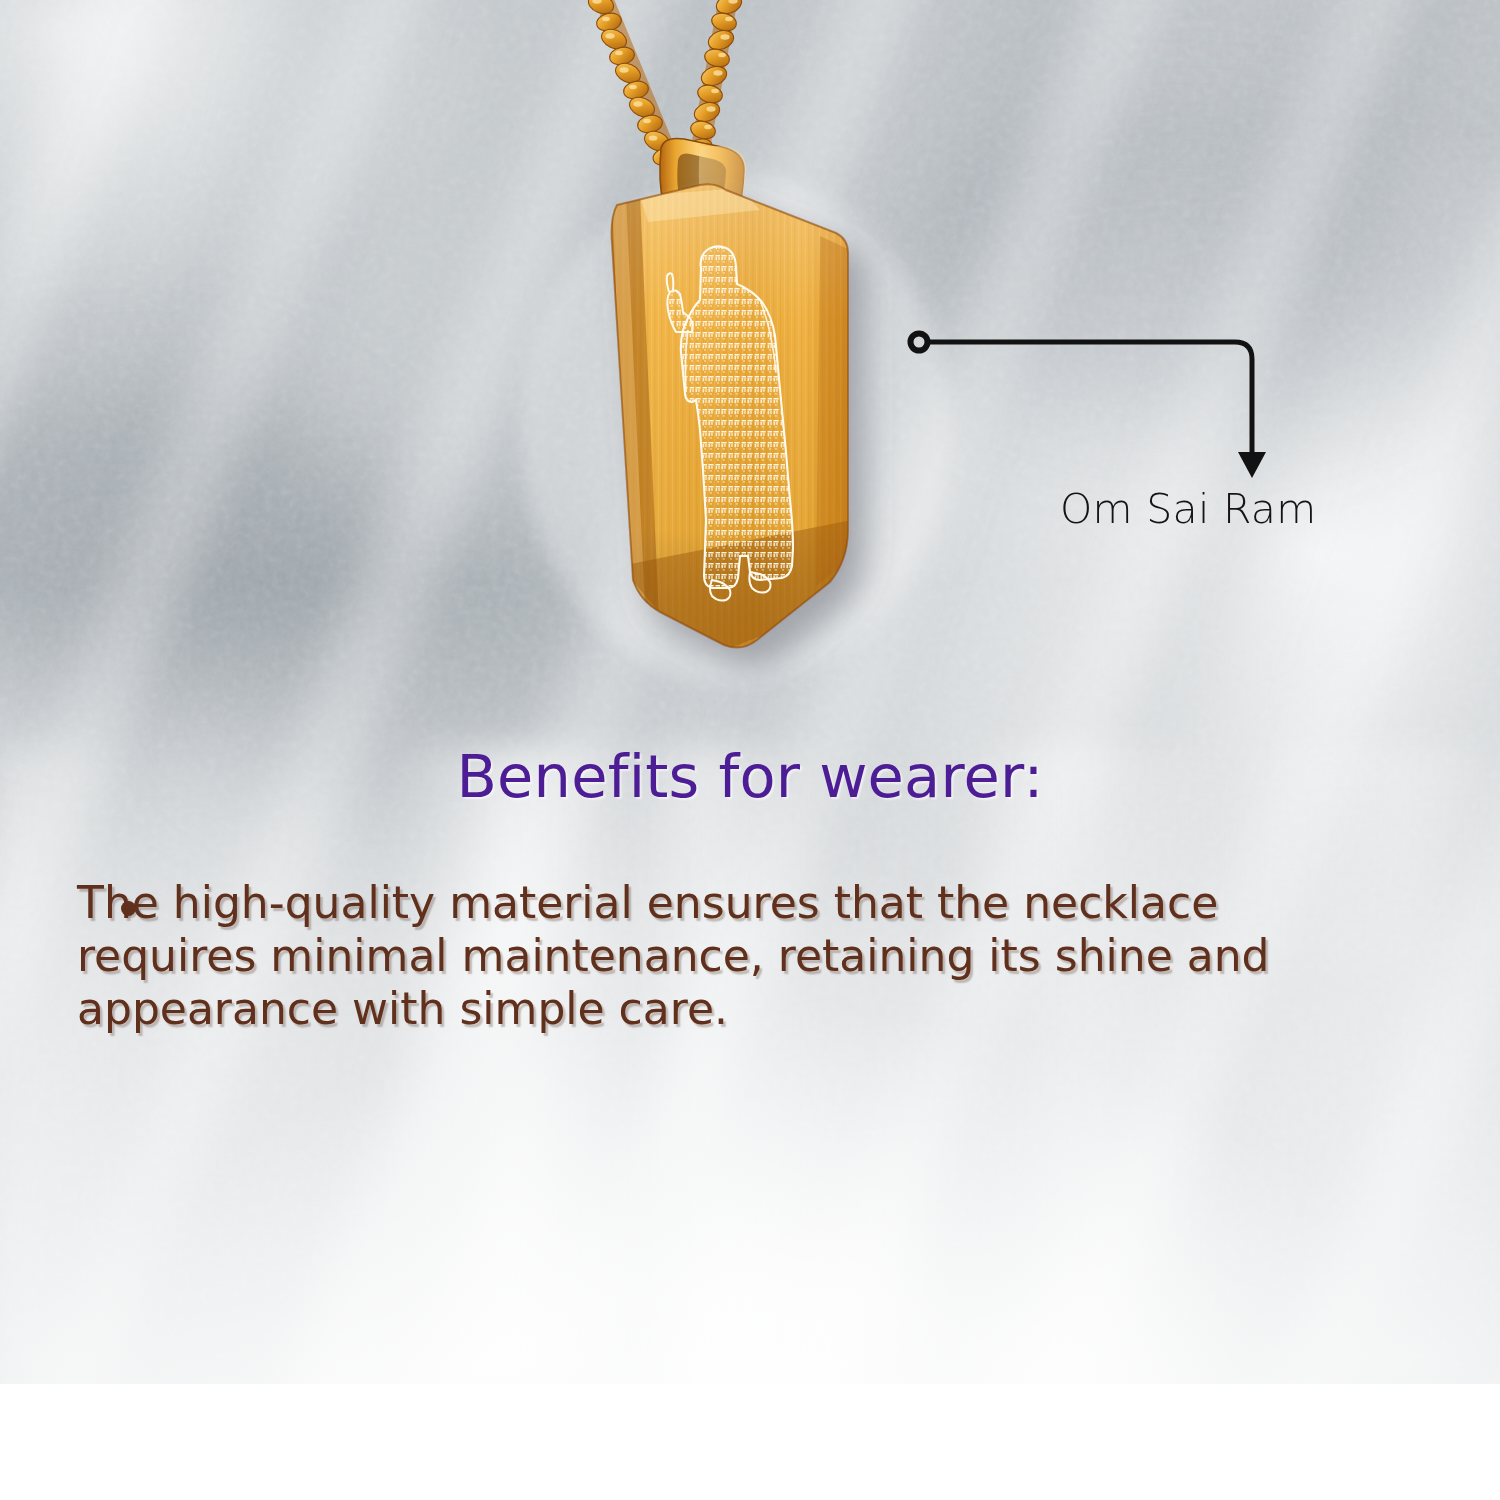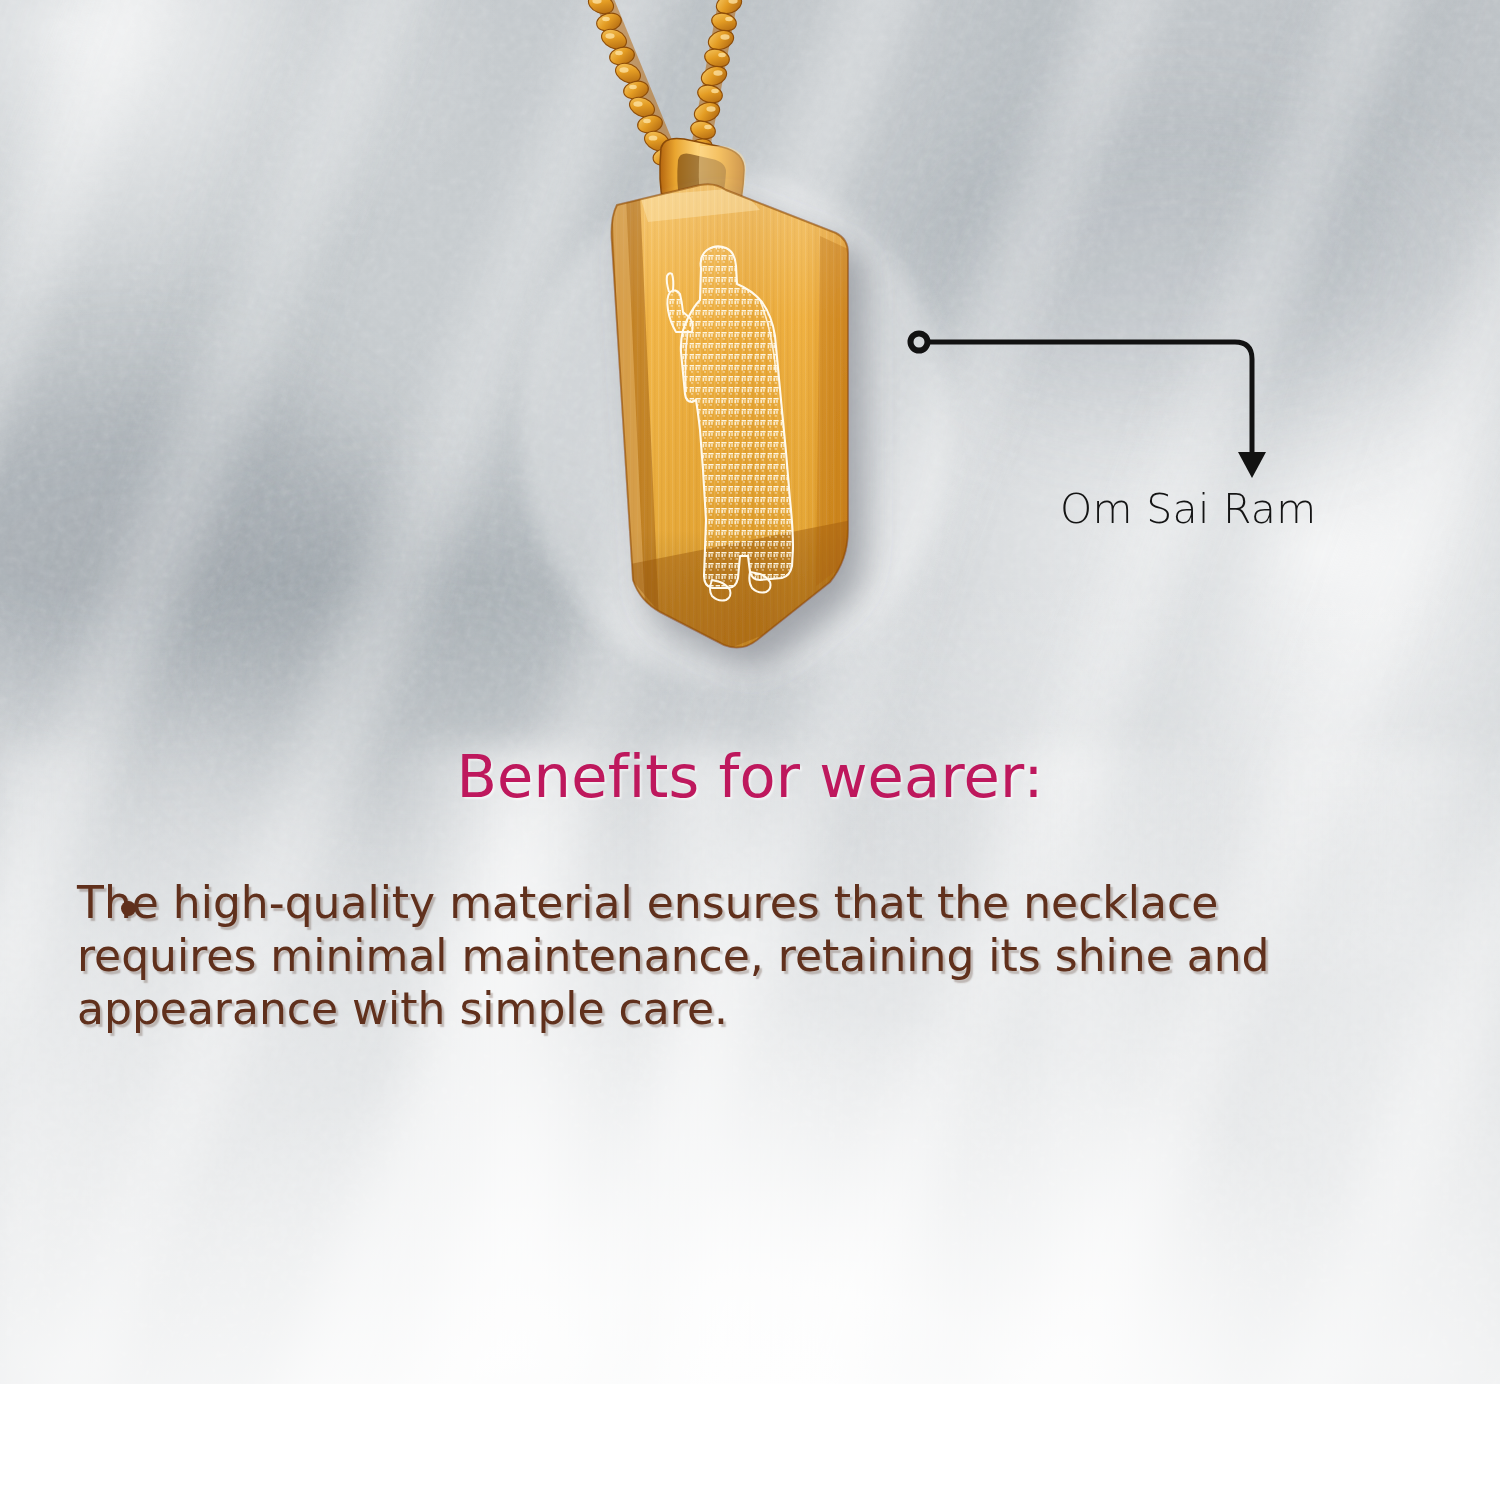--- a/index.html
+++ b/index.html
@@ -127,21 +127,21 @@
     position:absolute;
     left:0; top:742px;
     width:1500px;
   }
 
   .heading {
     text-align:center;
     font-family:"DejaVu Sans", sans-serif;
     font-size:59px;
     font-weight:400;
-    color:#be185d;
+    color:#4c1d95;
     letter-spacing:0.2px;
     text-shadow:2px 2px 2px rgba(255,255,255,0.55);
   }
 
   ul.bullets { list-style:none; margin-top:56px; }
 
   li.bullet {
     position:relative;
     font-family:"DejaVu Sans", sans-serif;
     font-size:44px;

